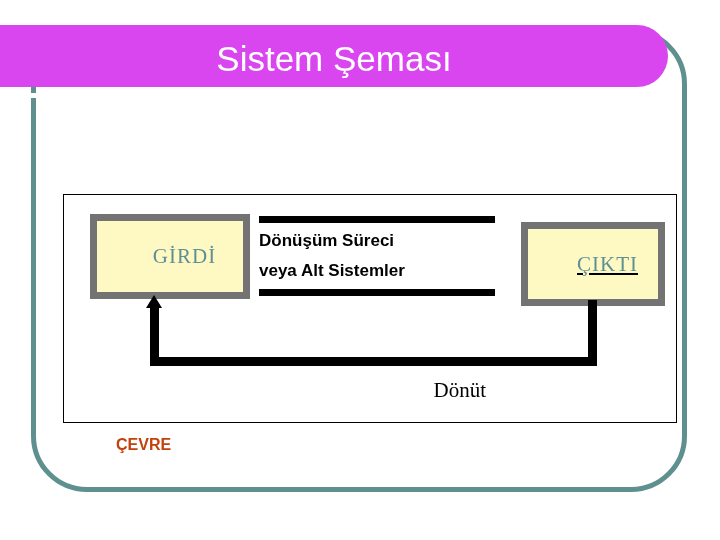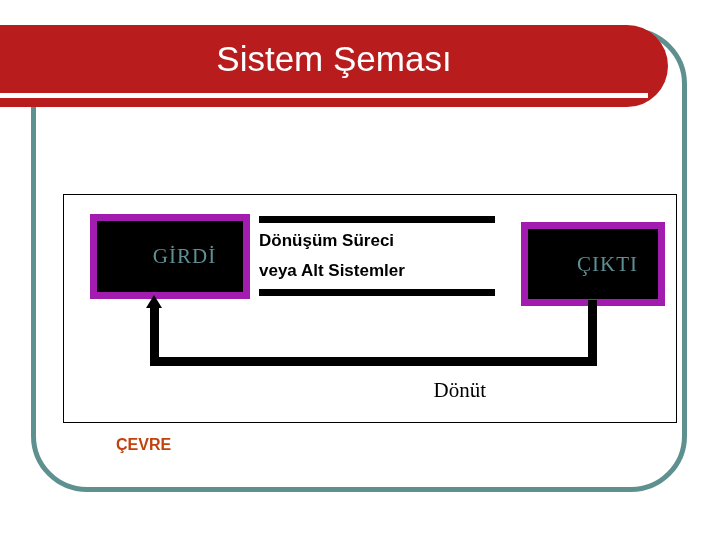--- a/index.html
+++ b/index.html
@@ -27,22 +27,22 @@
     box-sizing: border-box;
     background: transparent;
   }
 
   
   #title-banner {
     position: absolute;
     left: 0px;
     top: 25px;
     width: 668px;
-    height: 82px;
-    background: #b91c1c;
+    height: 62px;
+    background: #d946ef;
     border-top-right-radius: 46px;
     border-bottom-right-radius: 46px;
     z-index: 5;
   }
   #title-text {
     position: absolute;
     left: 0;
     top: 0;
     width: 668px;
     height: 68px;
@@ -71,22 +71,22 @@
     width: 614px;
     height: 229px;
     border: 1px solid #000000;
     box-sizing: border-box;
     background: transparent;
   }
 
   
   .io-box {
     position: absolute;
-    background: #000000;
-    border: 7px solid #a21caf;
+    background: #fef9c3;
+    border: 7px solid #737373;
     box-sizing: border-box;
     display: flex;
     align-items: center;
     justify-content: center;
     padding-left: 29px;
   }
   .io-label {
     font-family: "Liberation Serif", serif;
     font-size: 21px;
     color: #5f8f95;

